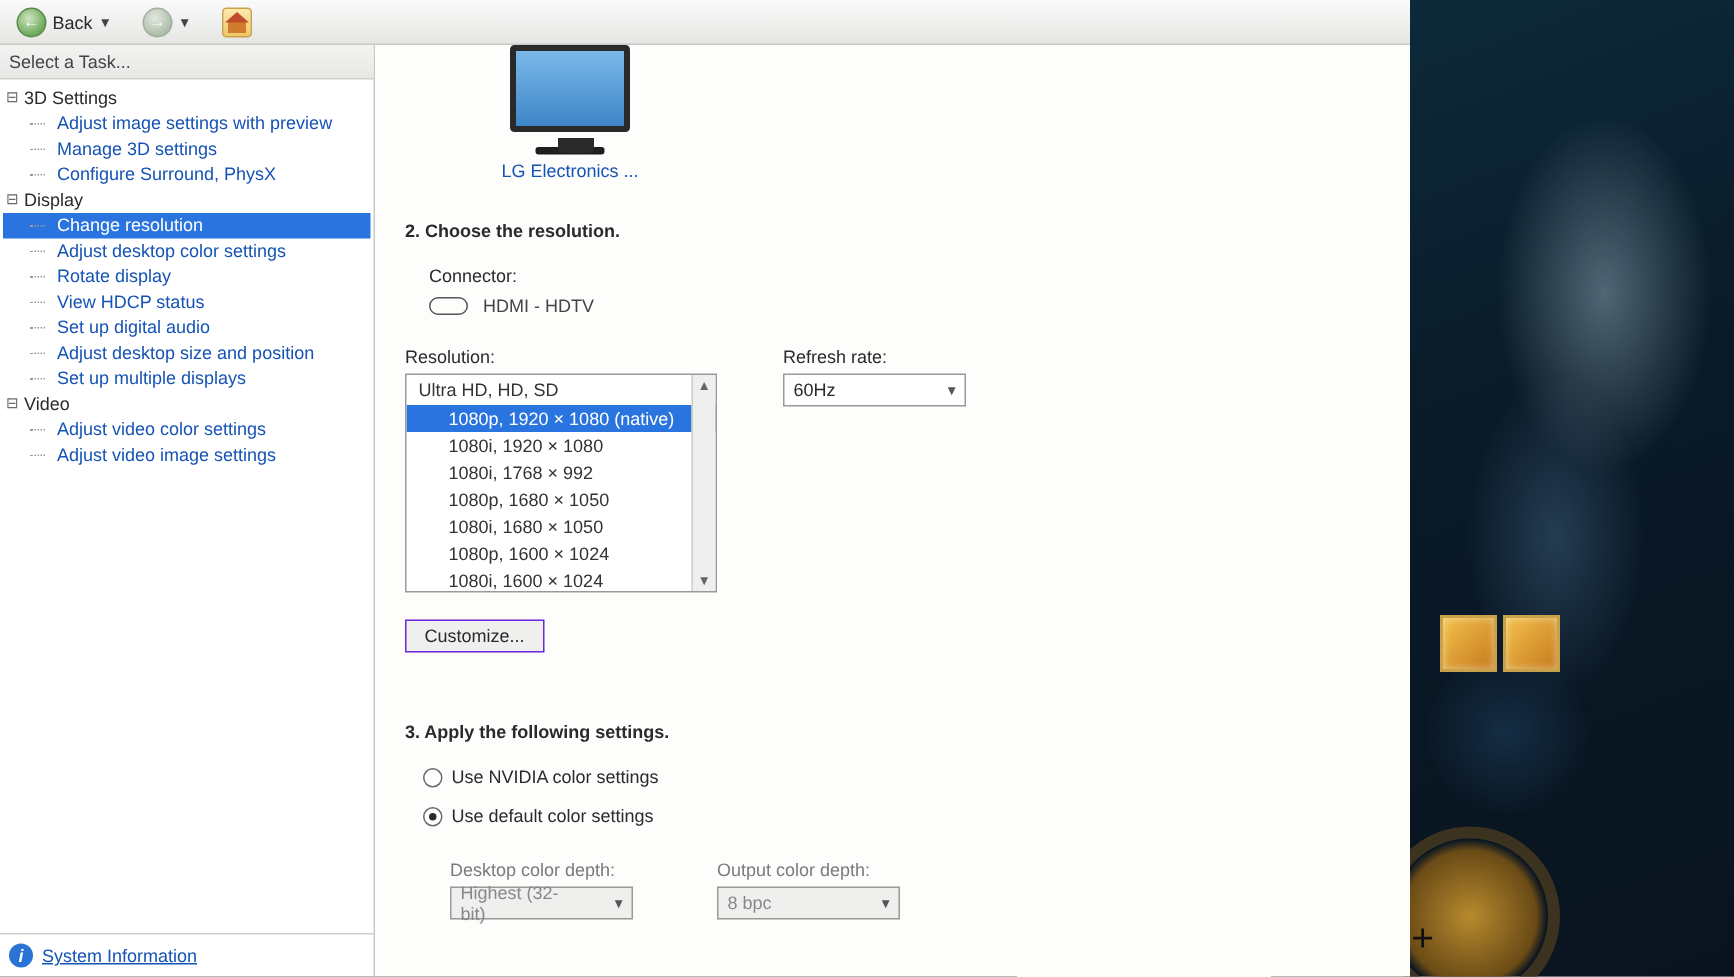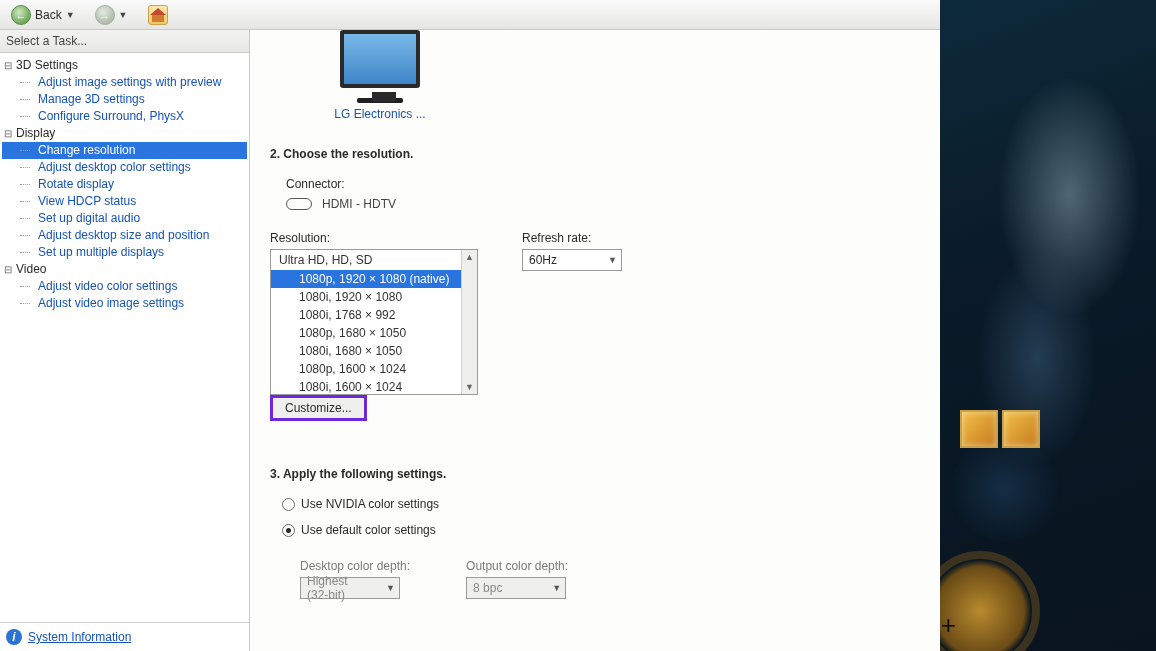--- a/index.html
+++ b/index.html
@@ -216,30 +216,30 @@
   .lb-items{flex:1;overflow:hidden;}
   .lb-header{
     font-weight:500;padding:3px 8px;color:#333;
   }
   .lb-item{
     padding:2px 8px 2px 28px;cursor:pointer;color:#333;
   }
   .lb-item.selected{background:var(--select-bg);color:var(--sel-text);}
 
   .combo{
-    width:100px;height:22px;border:1px solid #9a9a98;background:#fff;
+    width:122px;height:22px;border:1px solid #9a9a98;background:#fff;
     display:flex;align-items:center;justify-content:space-between;padding:0 4px 0 6px;
     cursor:pointer;
   }
   .combo .caret{font-size:9px;color:#555;}
   .combo.disabled{background:#efefee;color:#888;gap:24px;}
 
   .btn{
-    display:inline-block;padding:3px 12px;
-    background:var(--btn-face);border:3px solid #6d28d9;cursor:pointer;
+    display:inline-block;padding:3px 12px;margin-top:18px;
+    background:var(--btn-face);border:1px solid #6d28d9;cursor:pointer;
   }
 
   .radio-row{display:flex;align-items:center;gap:6px;margin:6px 0 6px 12px;}
   .radio{
     width:13px;height:13px;border:1px solid #6a6a6a;border-radius:50%;position:relative;background:#fff;
   }
   .radio.checked::after{content:"";position:absolute;left:3px;top:3px;width:5px;height:5px;border-radius:50%;background:#2a2a2a;}
 
   .color-grid{
     display:flex;gap:56px;margin:10px 0 0 30px;

